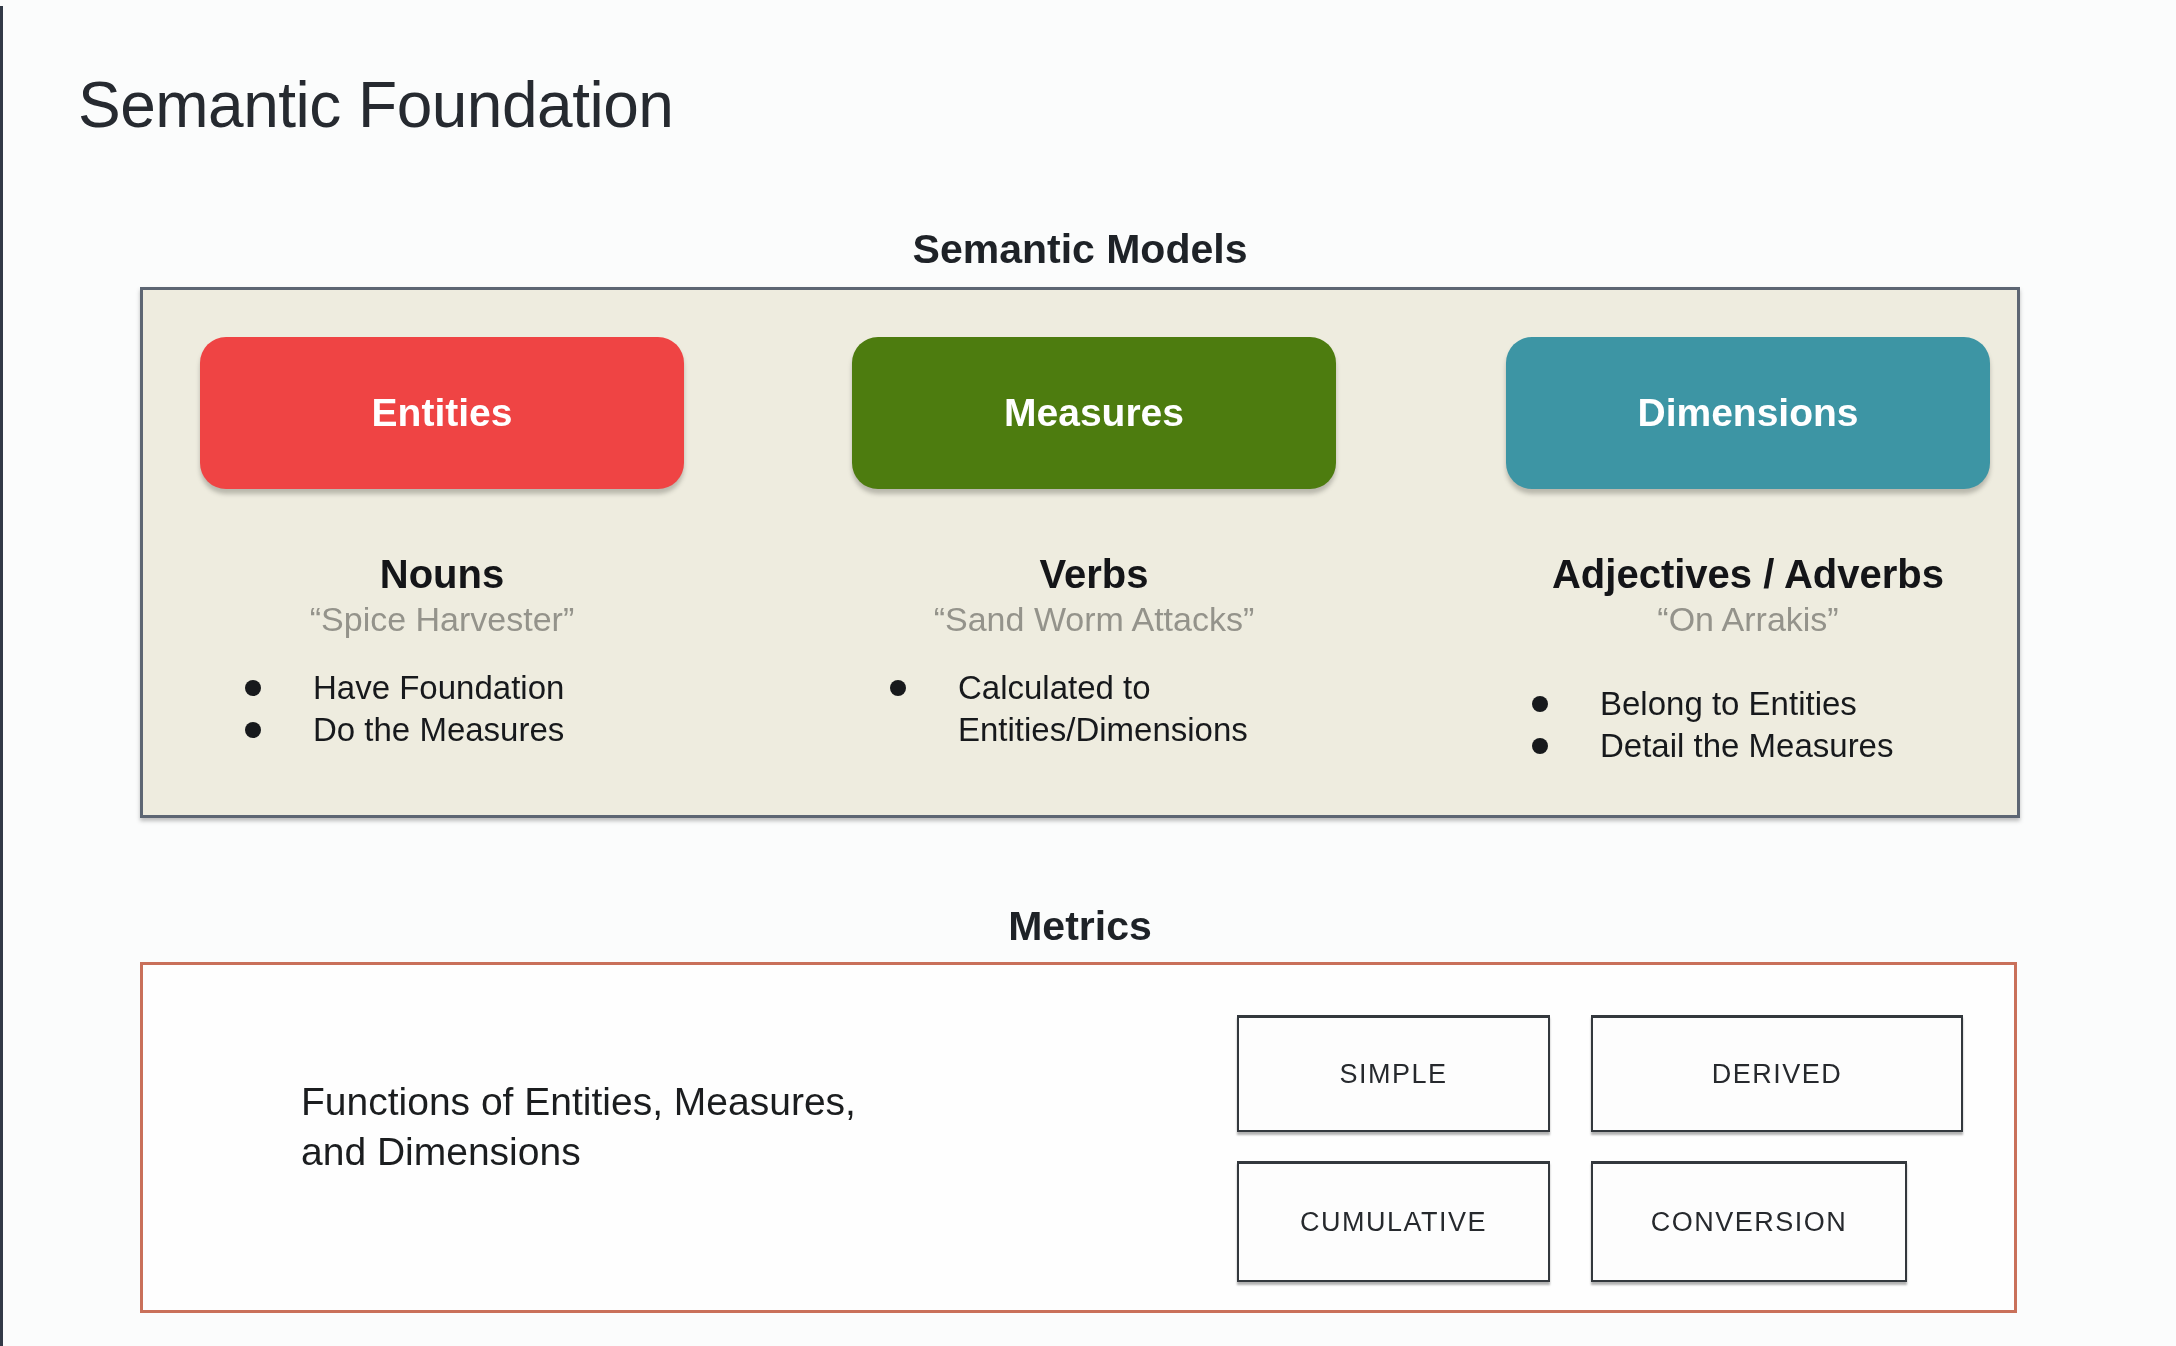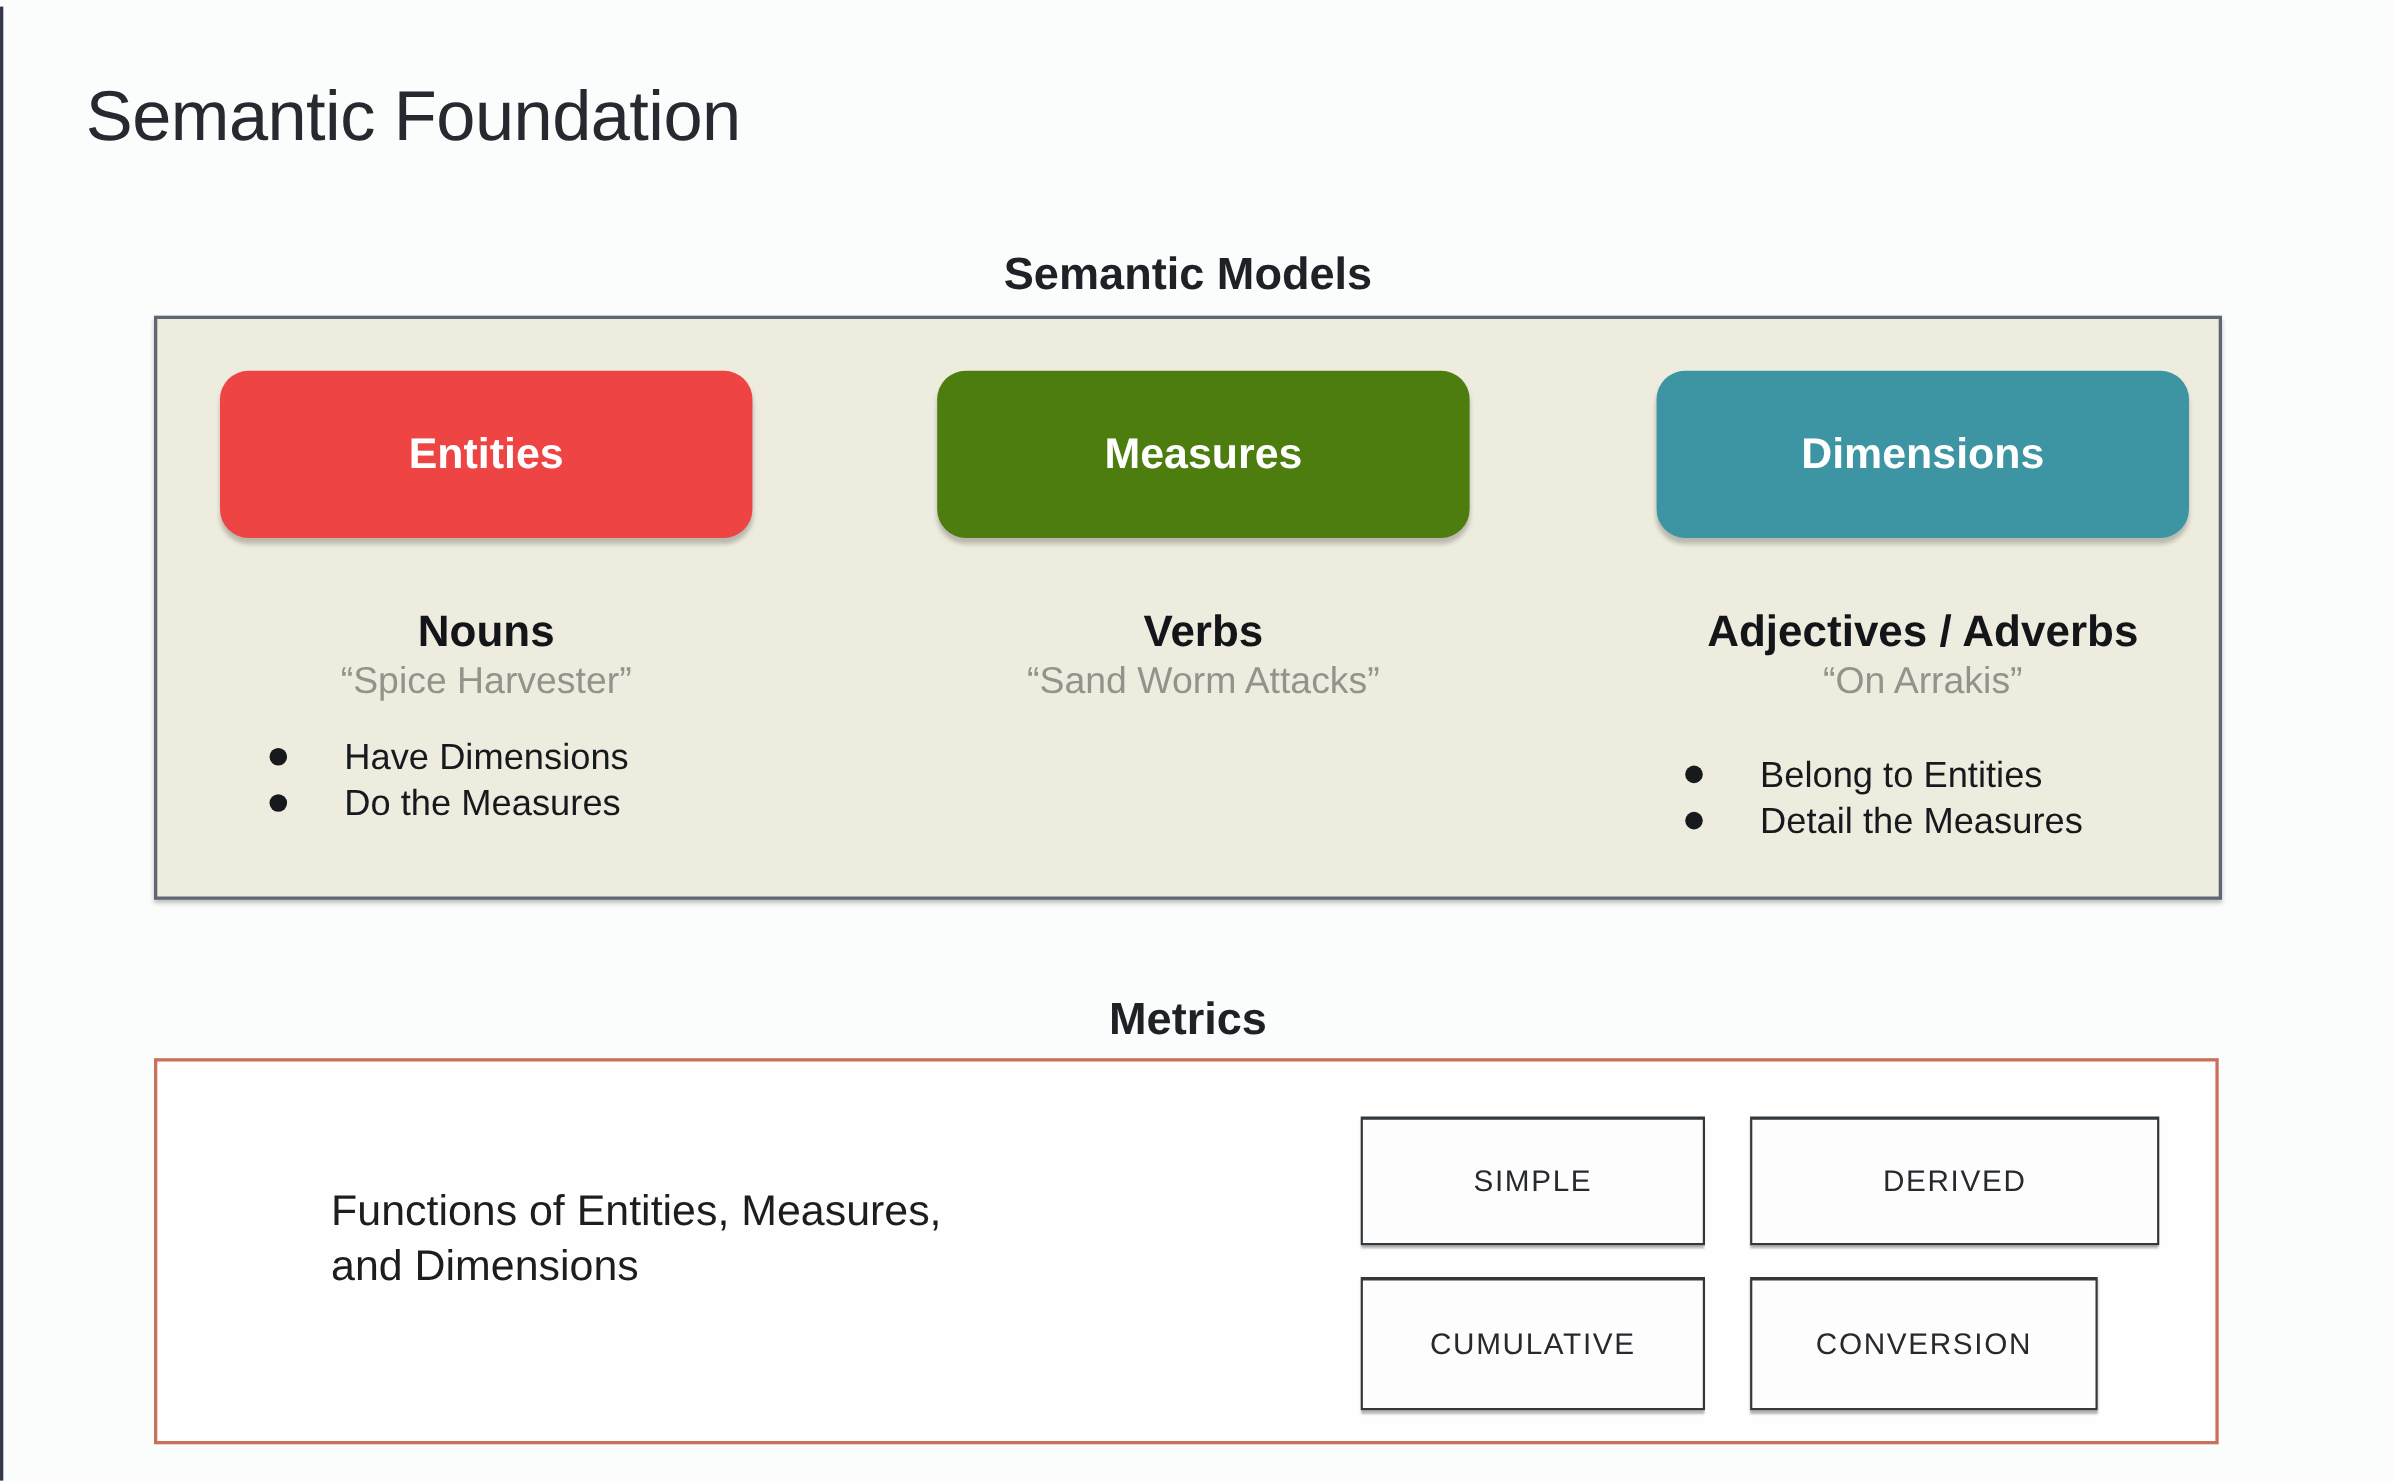--- a/index.html
+++ b/index.html
@@ -97,29 +97,32 @@
 
 <div class="section-heading" id="sm-heading">Semantic Models</div>
 
 <div class="models-panel" style="background: rgb(238, 236, 223); border-color: rgb(93, 102, 115);">
 
   <div class="model-col col-0">
     <div class="pill" style="background: #ef4444;">Entities</div>
     <div class="role">Nouns</div>
     <div class="example">“Spice Harvester”</div>
     <ul class="bullets">
-      <li>Have Dimensions</li>
+      <li>Have Foundation</li>
       <li>Do the Measures</li>
     </ul>
   </div>
 
   <div class="model-col col-1">
     <div class="pill" style="background: #4d7c0f;">Measures</div>
     <div class="role">Verbs</div>
     <div class="example">“Sand Worm Attacks”</div>
+    <ul class="bullets">
+      <li>Calculated to Entities/Dimensions</li>
+    </ul>
   </div>
 
   <div class="model-col col-2">
     <div class="pill" style="background: rgb(61, 149, 164);">Dimensions</div>
     <div class="role">Adjectives / Adverbs</div>
     <div class="example">“On Arrakis”</div>
     <ul class="bullets">
       <li>Belong to Entities</li>
       <li>Detail the Measures</li>
     </ul>

